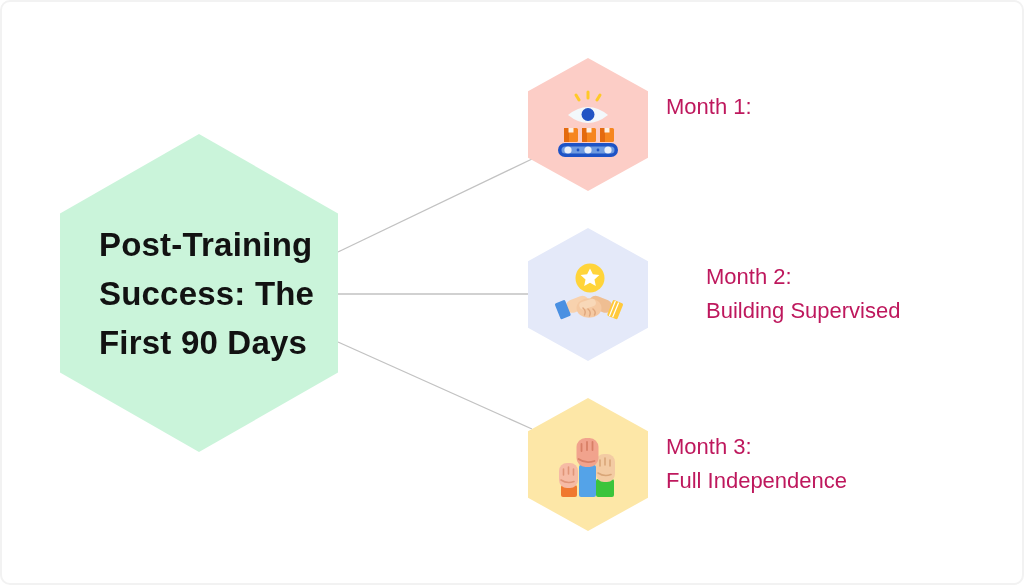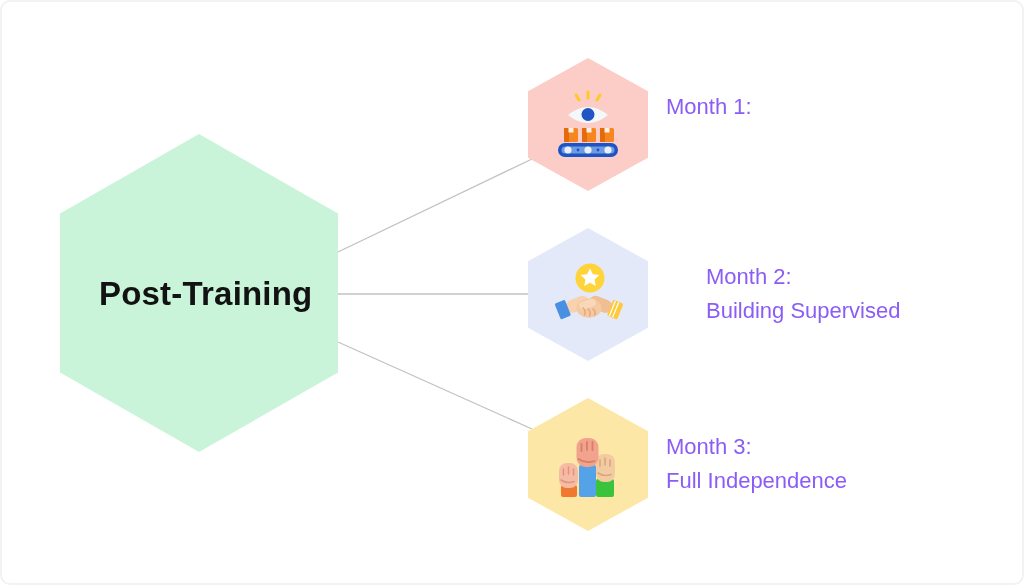--- a/index.html
+++ b/index.html
@@ -29,21 +29,21 @@
     font-size:33px;font-weight:700;line-height:49px;
     letter-spacing:0.2px;
     color:#121212;
   }
   .hex-small{left:526px;width:120px;height:133px;}
   .hex-small.n0{top:56px;}
   .hex-small.n1{top:226px;}
   .hex-small.n2{top:396px;}
   .node-label{
     position:absolute;left:664px;width:350px;height:68px;
-    font-size:22px;line-height:34px;color:#8b5cf6;font-weight:400;
+    font-size:22px;line-height:34px;color:#be185d;font-weight:400;
     z-index:1;
   }
   .node-label.n0{top:88px;}
   .node-label.n1{top:258px;margin-left:40px;}
   .node-label.n2{top:428px;}
   .icon{width:72px;height:72px;display:block;}
 </style>
 </head>
 <body>
 
@@ -51,20 +51,22 @@
 
   <svg class="connectors" viewBox="0 0 1024 585" xmlns="http://www.w3.org/2000/svg">
     <line x1="336" y1="250" x2="530" y2="157" stroke="#c2c2c2" stroke-width="1.3"></line>
     <line x1="336" y1="292" x2="526" y2="292" stroke="#c2c2c2" stroke-width="1.3"></line>
     <line x1="336" y1="340" x2="530" y2="427" stroke="#c2c2c2" stroke-width="1.3"></line>
   </svg>
 
   <div class="hex hex-big" style="background-color: rgb(202, 244, 218);">
     <div class="title">
       <div>Post-Training</div>
+      <div>Success: The</div>
+      <div>First 90 Days</div>
     </div>
   </div>
 
   <div class="hex hex-small n0" style="background-color: rgb(252, 205, 198);">
     <svg class="icon" viewBox="0 0 72 72">
       <path d="M27 11 L24 6" stroke="#FFC928" stroke-width="3" stroke-linecap="round"></path>
       <path d="M36 9 L36 3" stroke="#FFC928" stroke-width="3" stroke-linecap="round"></path>
       <path d="M45 11 L48 6" stroke="#FFC928" stroke-width="3" stroke-linecap="round"></path>
       <path d="M16 26 Q36 10 56 26 Q36 42 16 26 Z" fill="#F3F8FB"></path>
       <circle cx="36" cy="25.5" r="6.5" fill="#2254C4"></circle>

